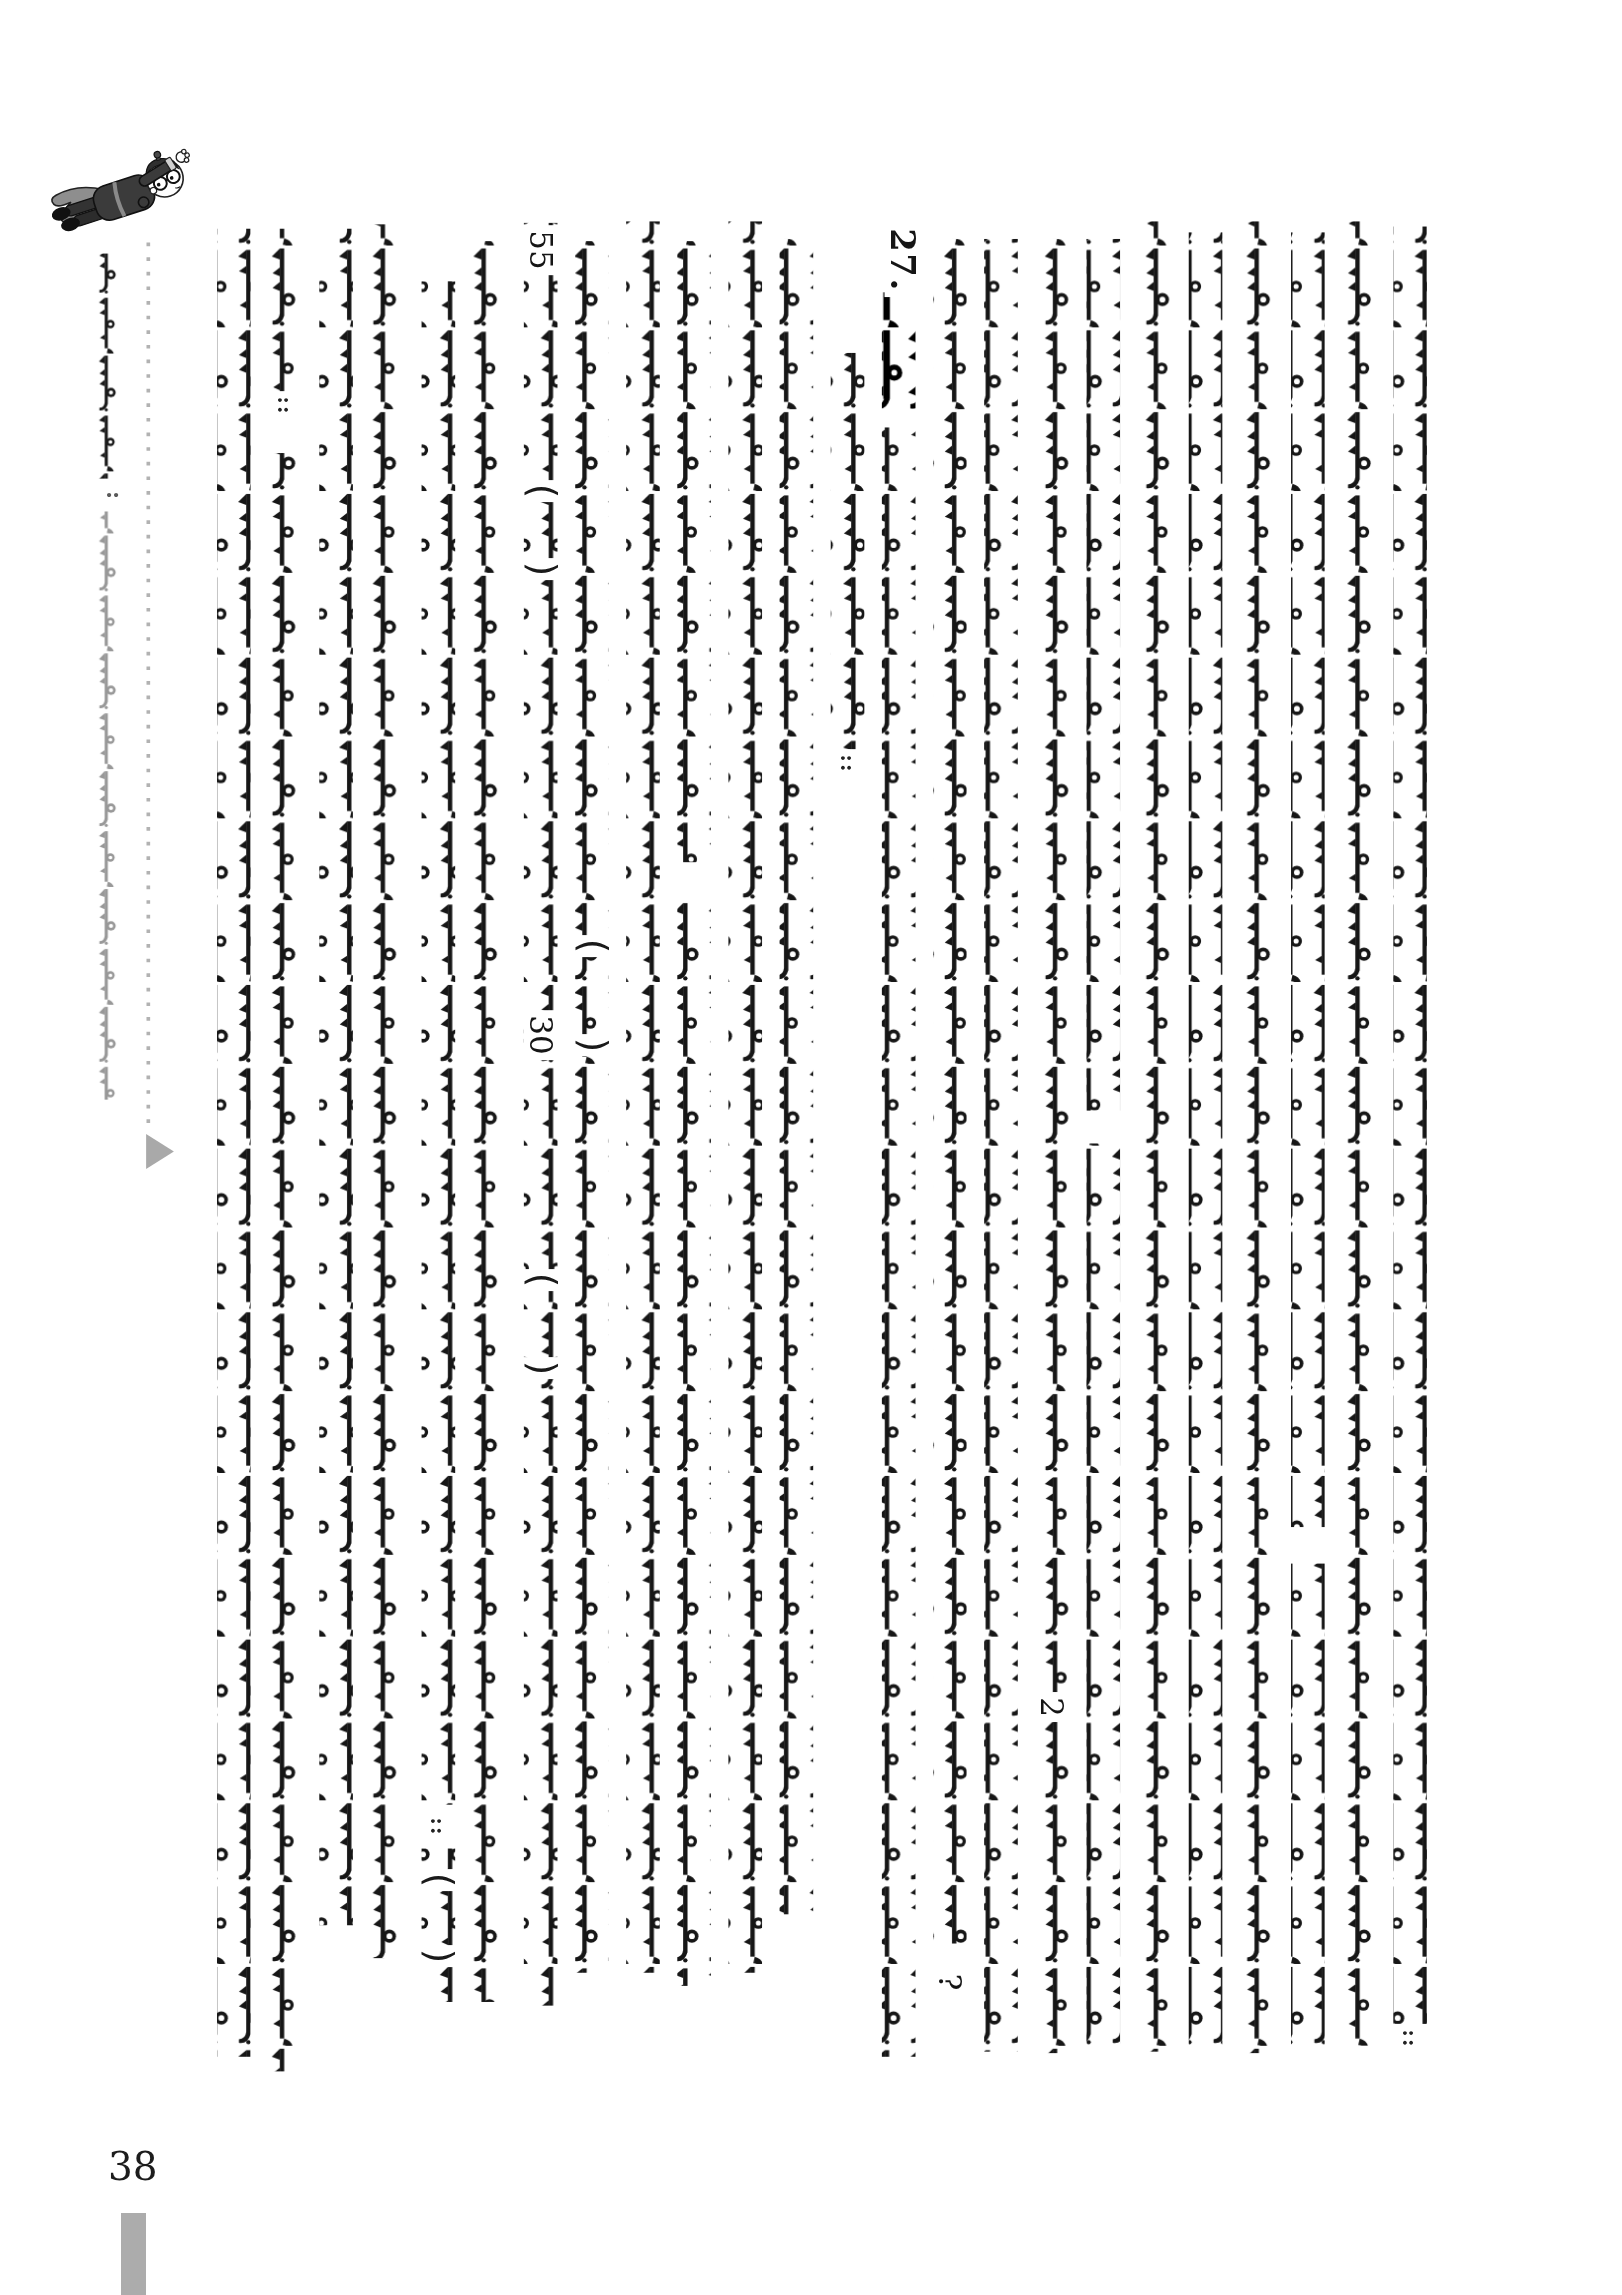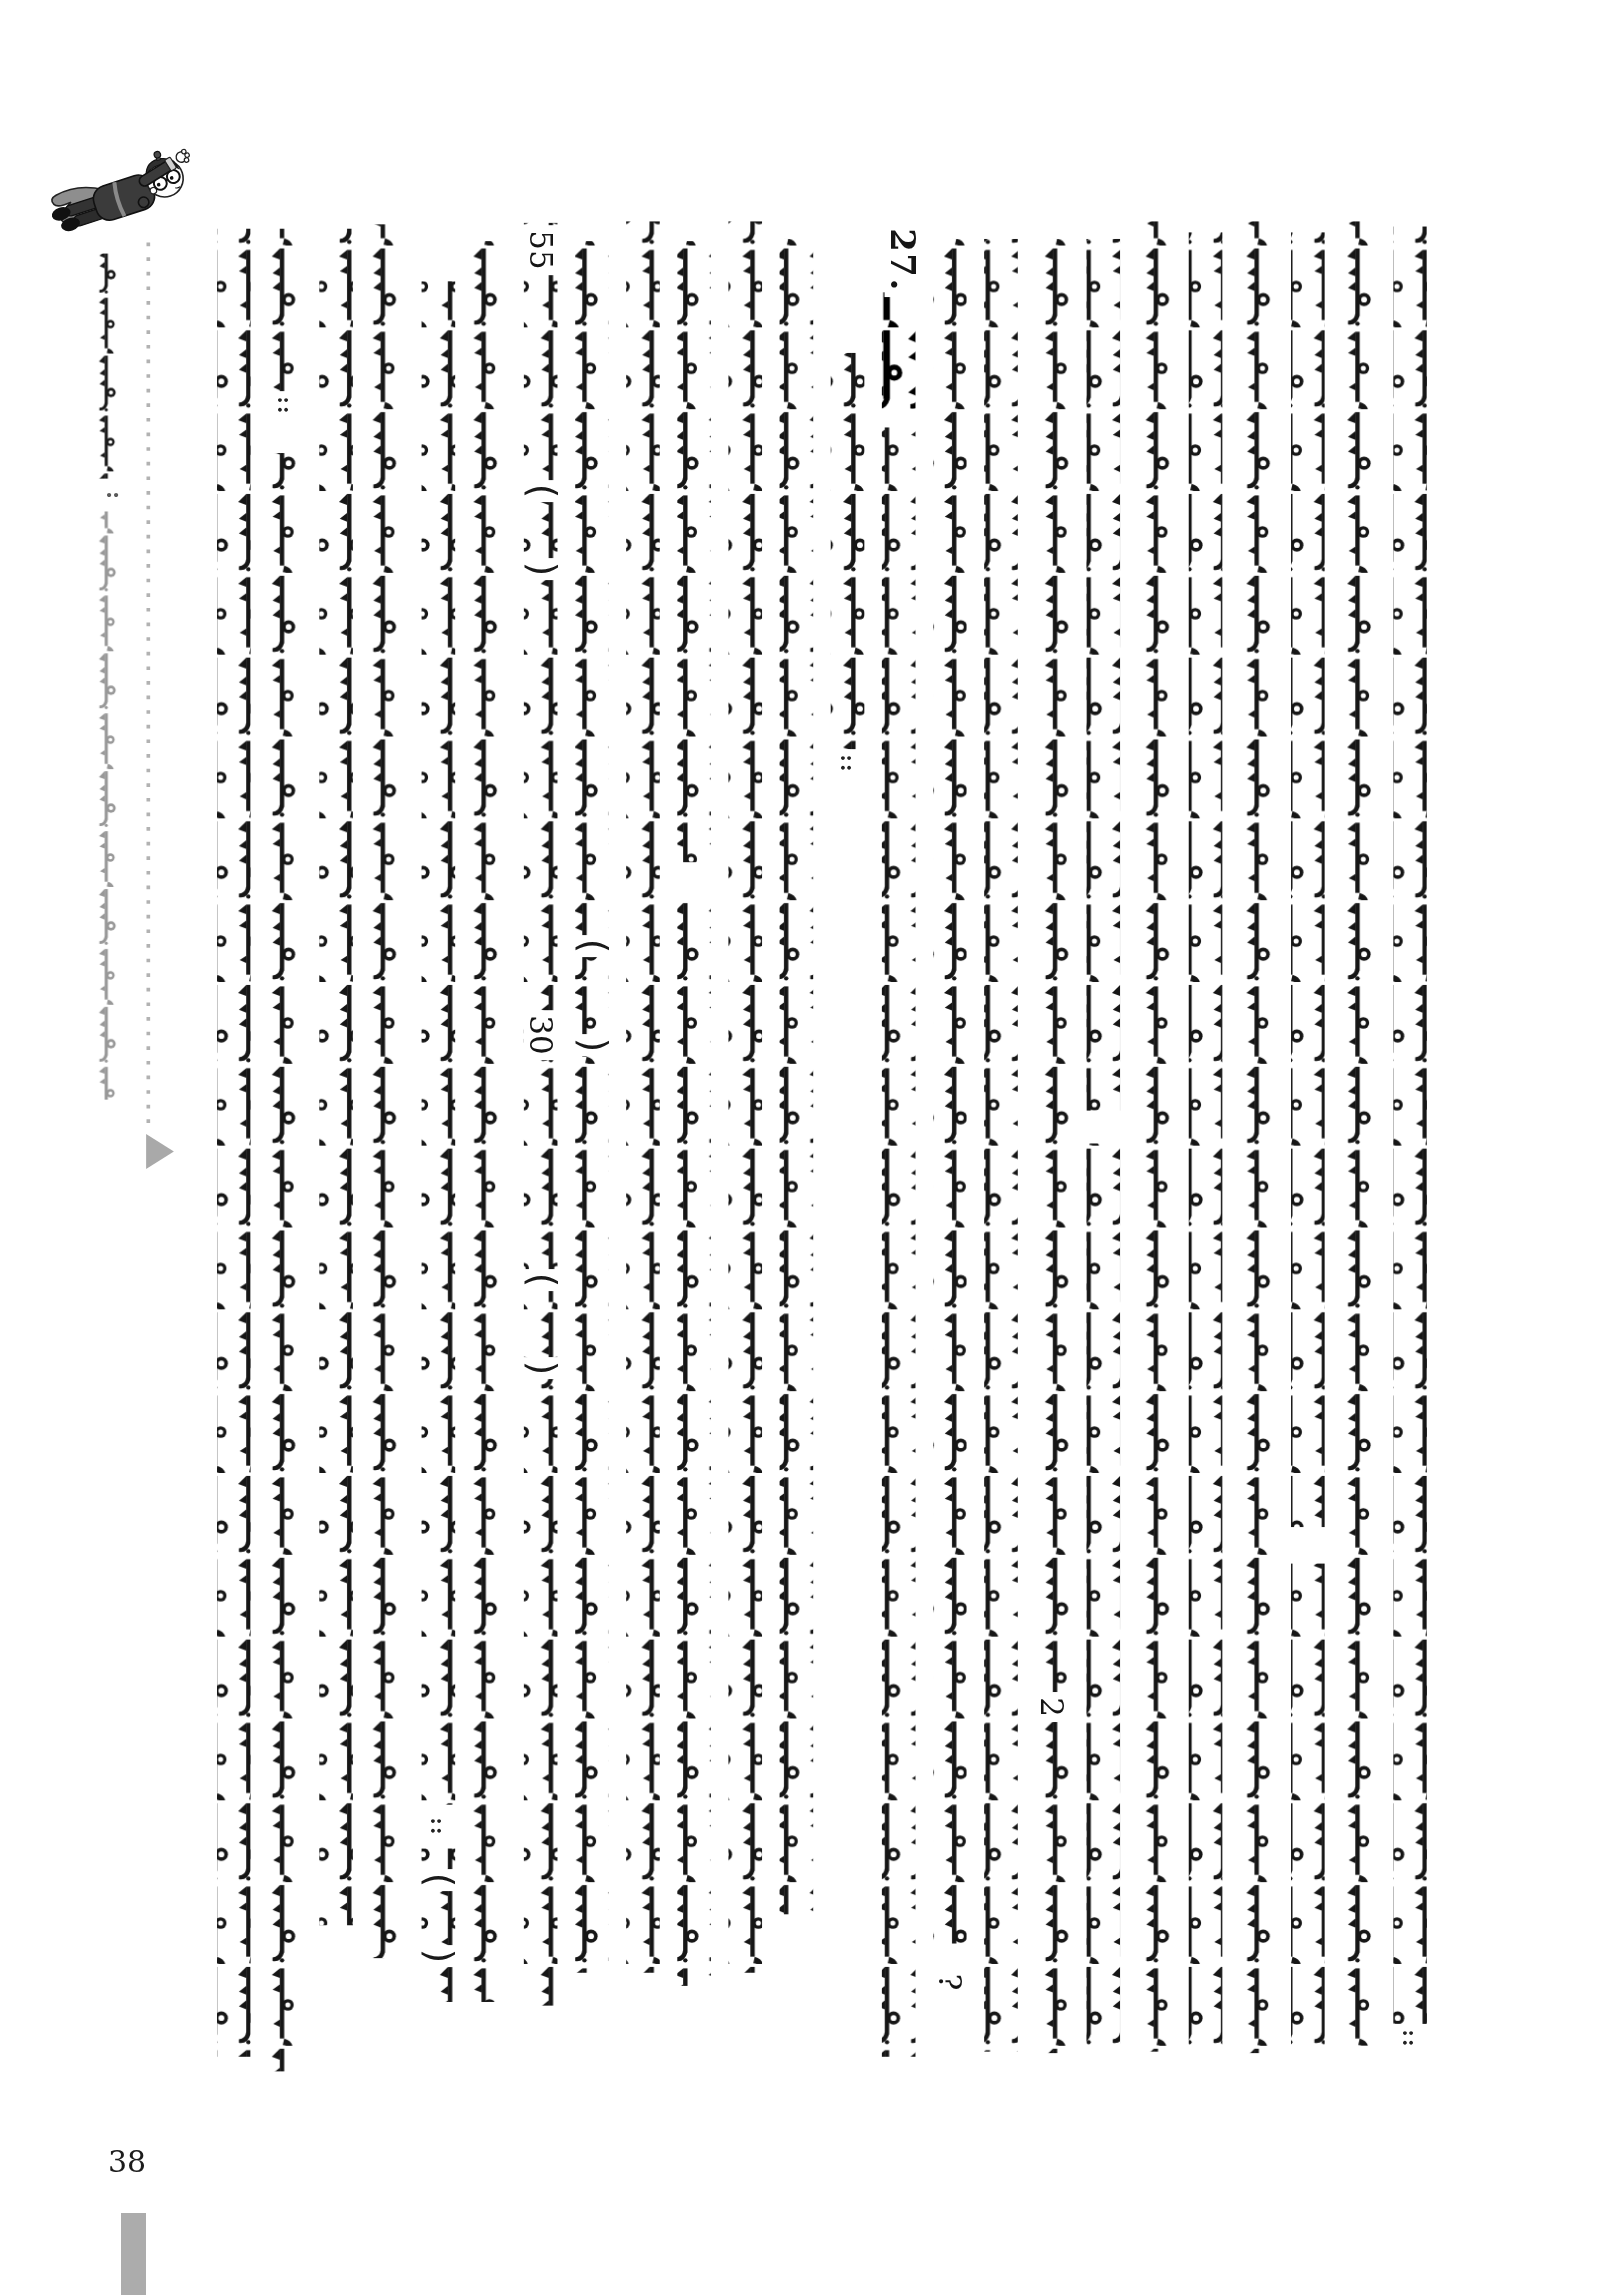--- a/index.html
+++ b/index.html
@@ -14,21 +14,21 @@
   }
   .tok.num{font-size:31px;}
   .tok.itemno{font-size:34px;font-weight:bold;letter-spacing:1.5px;}
   .tok.paren{font-size:37px;font-family:"DejaVu Sans","Liberation Sans",sans-serif;color:#1a1a1a;padding:0 3.7px;}
   .tok.qm{font-size:31px;}
   .tok.dcol{font-size:20.5px;font-weight:bold;letter-spacing:2.2px;color:#222;}
   .tok.capcol{font-size:22px;font-weight:bold;color:#5a5a5a;background:transparent;}
   .pageno{
     position:absolute;left:108px;top:2147px;
     font-family:"DejaVu Serif","Liberation Serif",serif;
-    font-size:30px;color:#1c1c1c;line-height:1;
+    font-size:39px;color:#1c1c1c;line-height:1;
   }
   .cornerbar{position:absolute;left:121px;top:2213px;width:25px;height:83px;background:#acacac;}
 </style>
 </head>
 <body>
 
 <div class="page">
 
   <svg class="art" viewBox="0 0 2220 3141" xmlns="http://www.w3.org/2000/svg">
     <defs>

